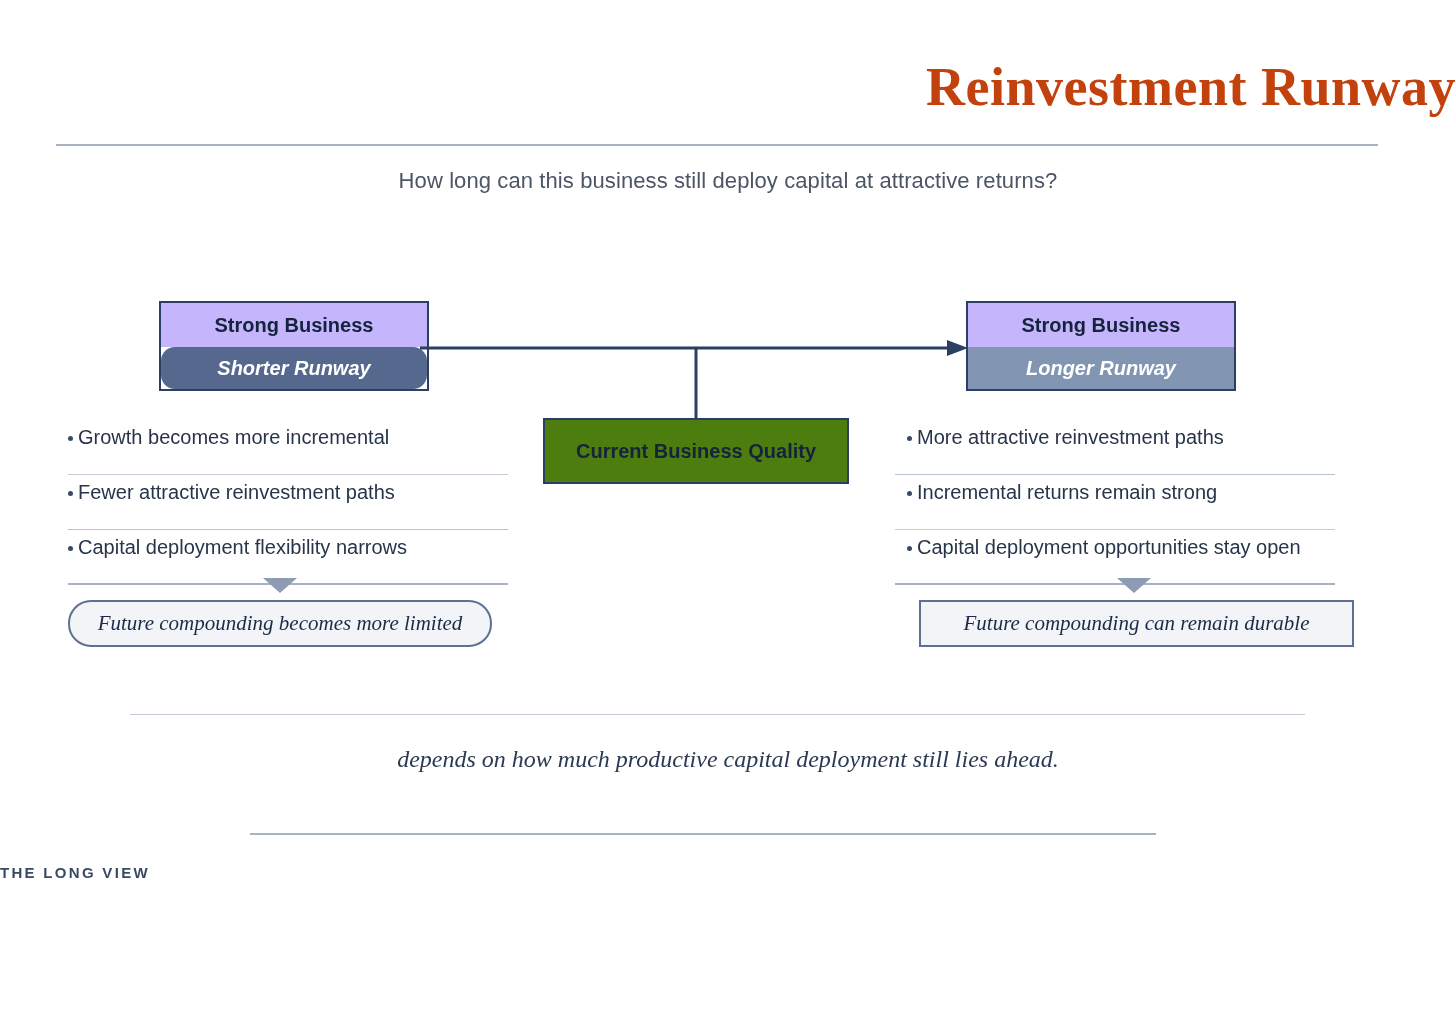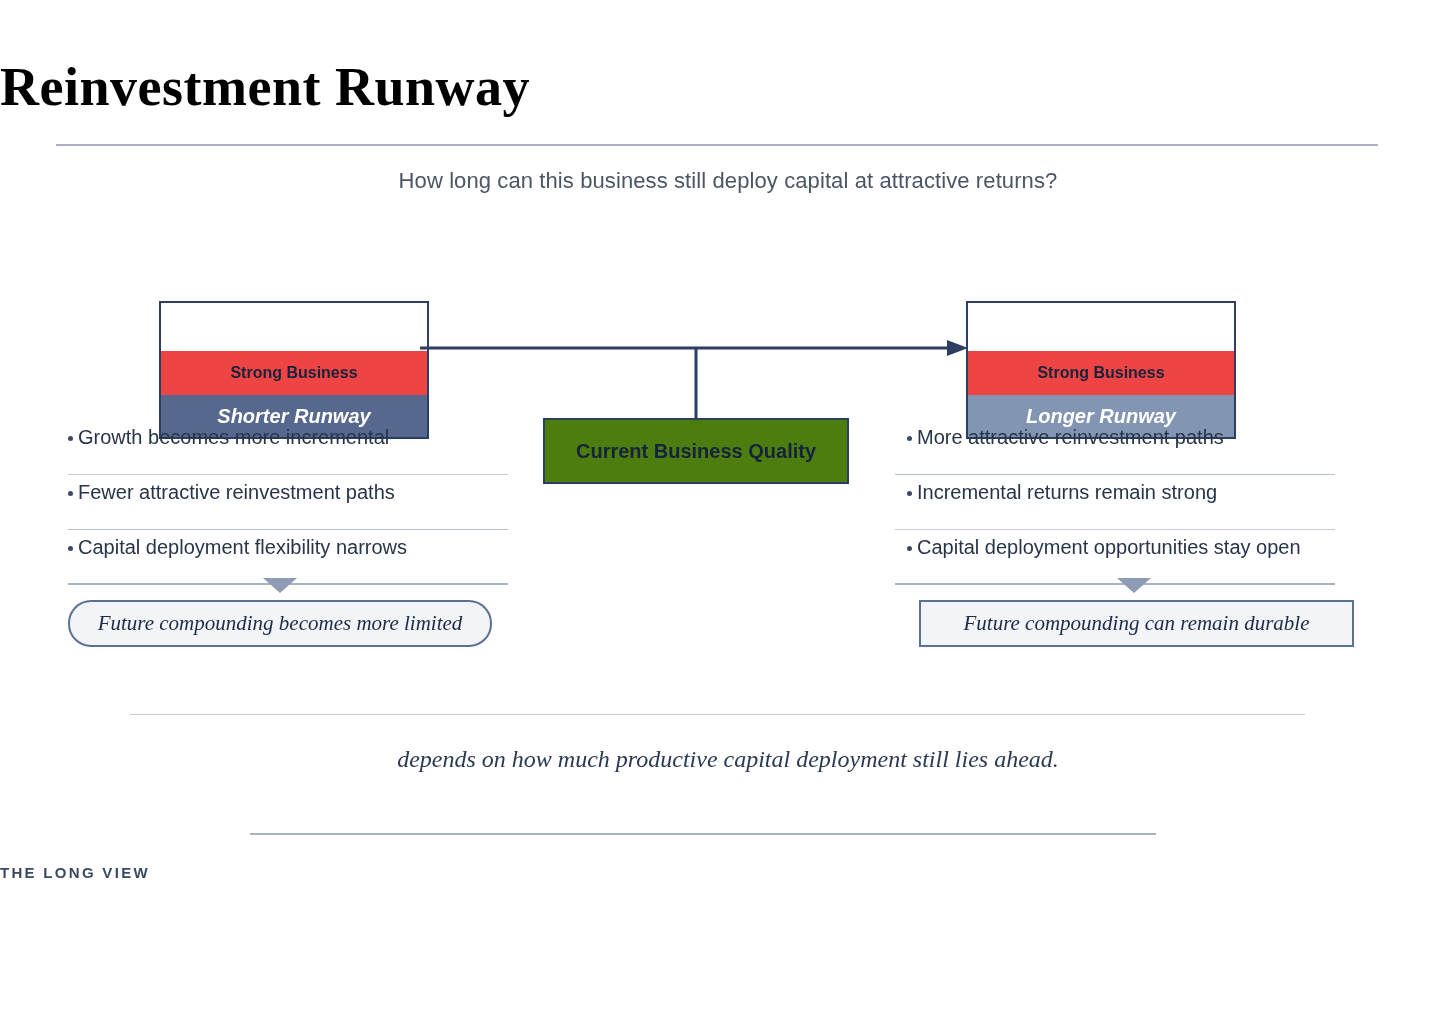--- a/index.html
+++ b/index.html
@@ -15,26 +15,26 @@
     font-family: "Liberation Sans", sans-serif;
     color: #1f2d4a;
   }
 
   
   .page-title {
     position: absolute;
     top: 58px;
     left: 0;
     width: 1456px;
-    text-align: left;
+    text-align: right;
     font-family: "Liberation Serif", serif;
     font-size: 54px;
     font-weight: 700;
     letter-spacing: 0.5px;
-    color: #000000;
+    color: #c2410c;
     line-height: 1.1;
   }
   .header-rule {
     position: absolute;
     top: 144px;
     left: 56px;
     width: 1322px;
     height: 2px;
     background: #a9b2c2;
   }
@@ -55,40 +55,39 @@
     width: 270px;
     border: 2px solid #2c3f63;
     box-sizing: border-box;
     top: 301px;
   }
   .runway-box.left  { left: 159px; }
   .runway-box.right { left: 966px; }
 
   .runway-head {
     height: 44px;
-    background: #ef4444;
-    display: flex;
-    align-items: center;
-    justify-content: center;
-    font-size: 16px;
+    background: #c4b5fd;
+    display: flex;
+    align-items: center;
+    justify-content: center;
+    font-size: 20px;
     font-weight: 700;
     color: #16233c;
-    margin-top: 48px;
   }
   .runway-band {
     height: 42px;
     display: flex;
     align-items: center;
     justify-content: center;
     font-size: 20px;
     font-weight: 700;
     font-style: italic;
     color: #ffffff;
   }
-  .runway-box.left  .runway-band { background: #56688d; }
+  .runway-box.left  .runway-band { background: #56688d; border-radius: 14px; }
   .runway-box.right .runway-band { background: #8296b4; }
 
   
   .connector {
     position: absolute;
     left: 420px;
     top: 320px;
     width: 560px;
     height: 120px;
   }

